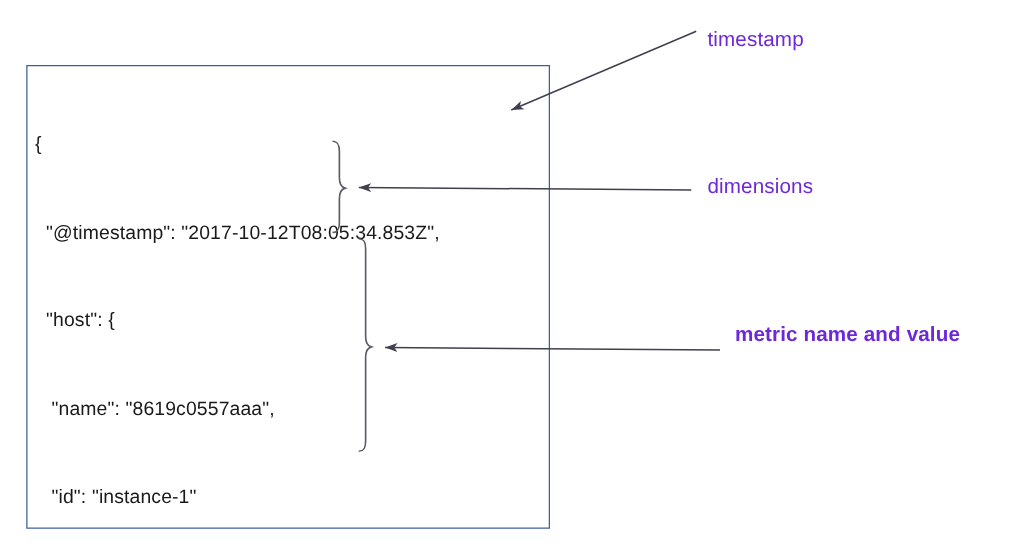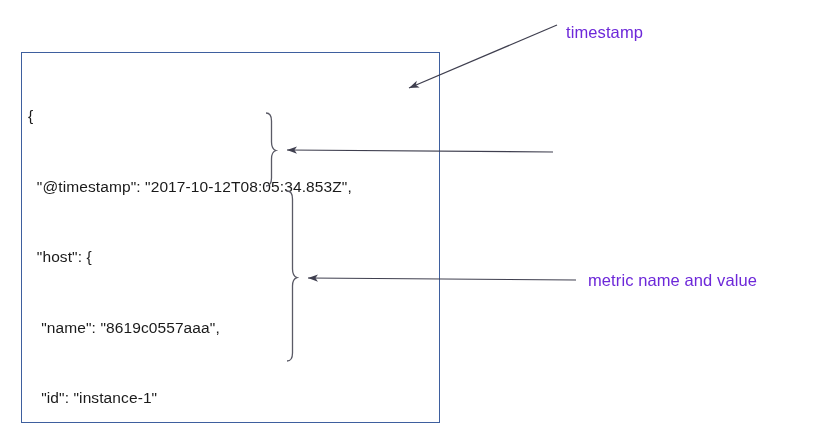--- a/index.html
+++ b/index.html
@@ -54,21 +54,21 @@
   .annotation-label {
     position: absolute;
     font-family: "Liberation Sans", sans-serif;
     font-size: 16.5px;
     color: #6d28d9;
     white-space: nowrap;
     letter-spacing: 0.1px;
   }
   #label-timestamp { left: 566px; top: 23px; }
   #label-dimensions { left: 566px; top: 140px; }
-  #label-metric { left: 588px; top: 271px; }
+  #label-metric { left: 588px; top: 259px; font-weight: bold; }
 
   
   #overlay {
     position: absolute;
     left: 0;
     top: 0;
     width: 817px;
     height: 437px;
     pointer-events: none;
   }
@@ -92,20 +92,21 @@
     
     
     
     
     
     
     
   </div>
 
   <div class="annotation-label" id="label-timestamp">timestamp</div>
+  <div class="annotation-label" id="label-dimensions">dimensions</div>
   <div class="annotation-label" id="label-metric">metric name and value</div>
 
   <svg id="overlay" viewBox="0 0 817 437">
     <defs>
       <marker id="arrowhead" markerWidth="11" markerHeight="8" refX="10" refY="4" orient="auto" markerUnits="userSpaceOnUse">
         <path d="M10,4 L0,0.4 L2.6,4 L0,7.6 Z" fill="#3f3f4f"></path>
       </marker>
     </defs>
 
     <g>

